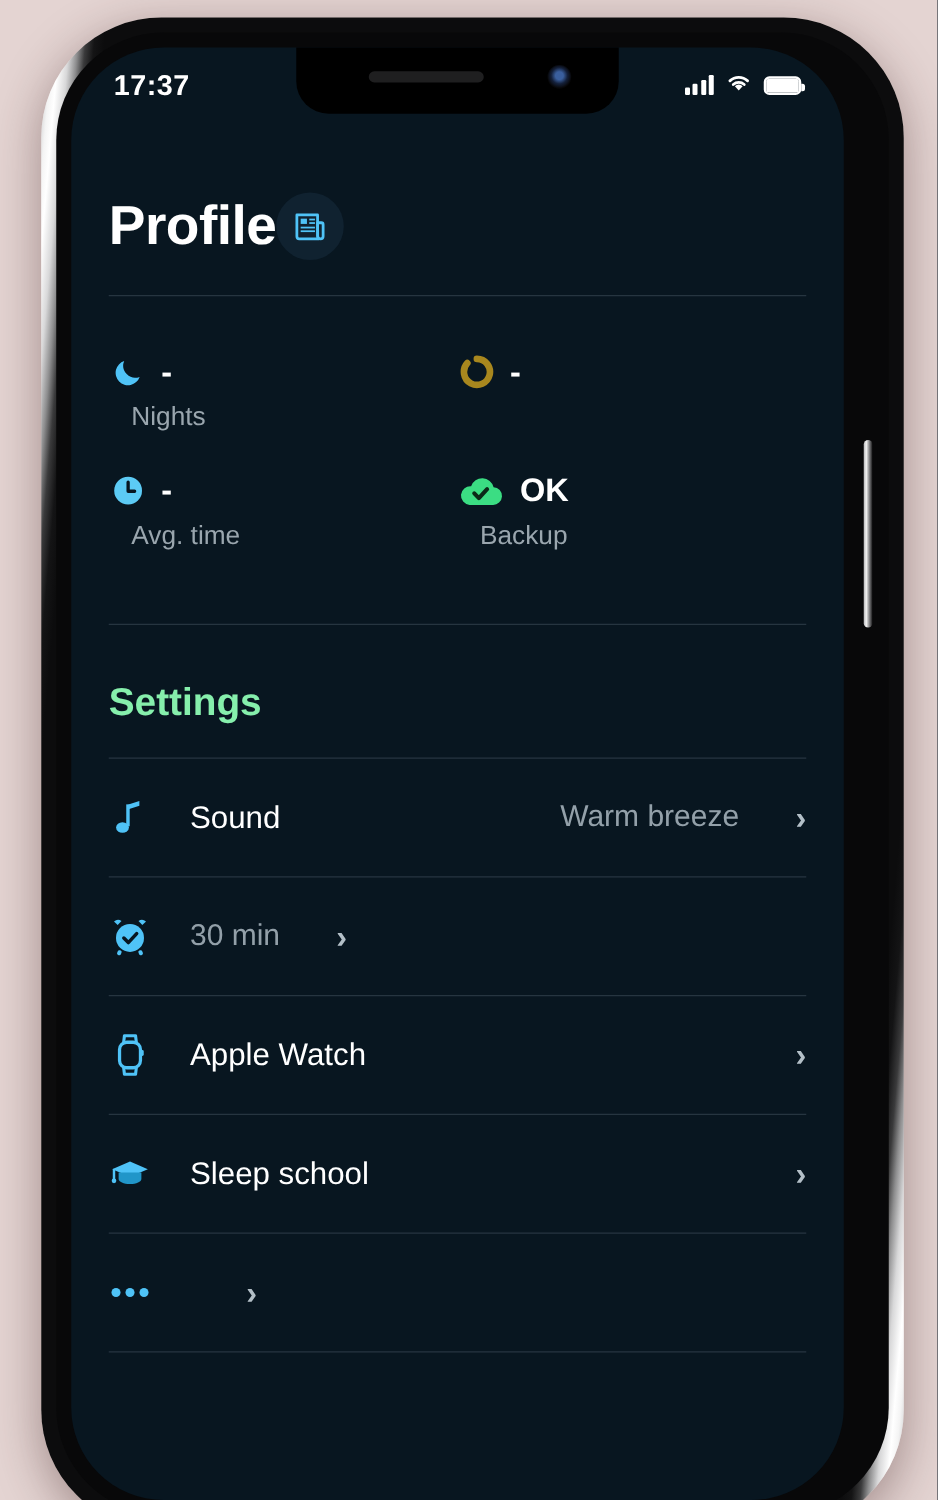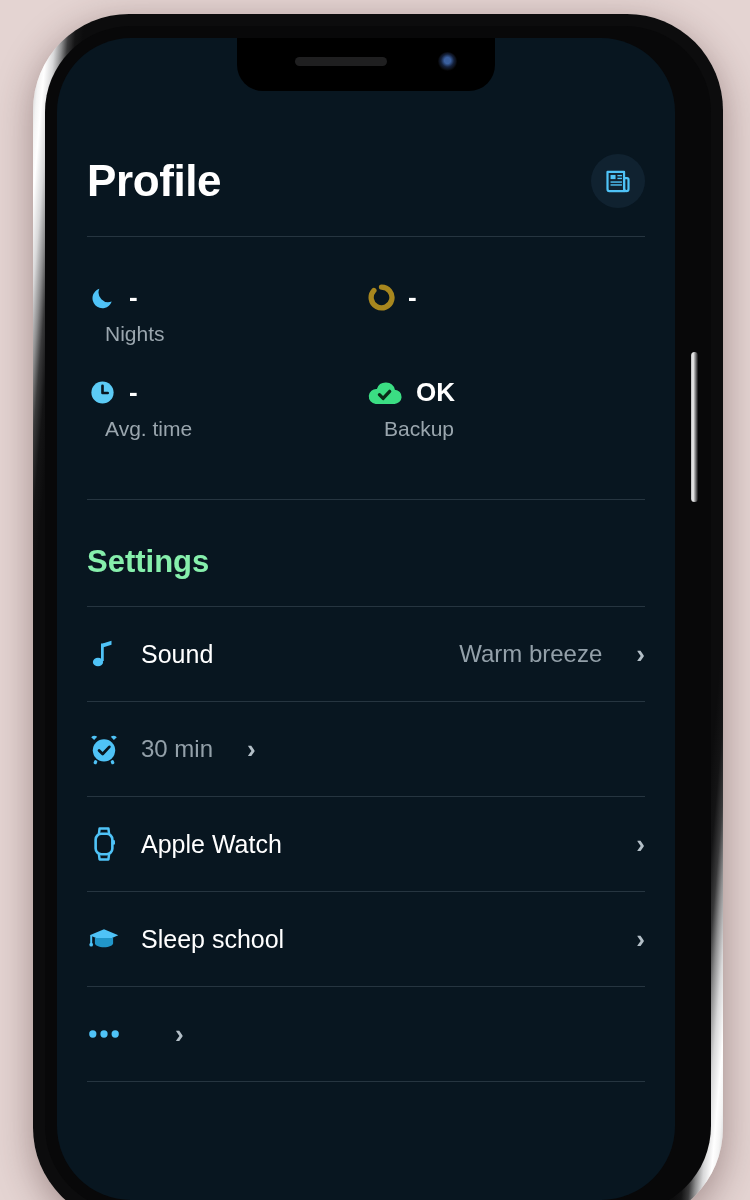--- a/index.html
+++ b/index.html
@@ -105,21 +105,21 @@
   #battery-fill{ width:100%; height:100%; background:#fff; border-radius:2px; }
 
   
   #app-content{
     position:absolute; left:0; top:54px; right:0; bottom:0;
     padding:0 30px;
   }
   .hr{ height:1px; background:#263540; }
 
   #profile-header{
-    display:flex; align-items:center; justify-content:space-between;
+    display:flex; align-items:center; 
     padding:62px 0 28px 0;
   }
   #page-title{
     color:#fff; font-size:44px; font-weight:700; letter-spacing:-.4px;
   }
   #journal-button{
     width:54px; height:54px; border-radius:50%;
     background:#102230;
     display:flex; align-items:center; justify-content:center;
   }
@@ -137,21 +137,21 @@
 
   #stats-divider{ margin-top:58px; }
 
   #settings-title{
     color:#86efac; font-size:31px; font-weight:700; padding:44px 0 26px 0;
   }
 
   .settings-row{
     display:flex; align-items:center;
     height:94px;
-    gap:20px;
+    gap:31px;
   }
   .row-icon{ width:34px; height:34px; display:flex; align-items:center; justify-content:center; flex:none; }
   .row-label{ color:#fff; font-size:25px; flex:1; }
   .row-value{ color:#93a0a9; font-size:24px; }
   .row-chevron{ color:#b3bfc7; font-size:26px; font-weight:700; margin-left:14px; line-height:1; }
 </style>
 </head>
 <body>
 
 <div id="phone-frame">
@@ -162,20 +162,41 @@
   <div class="side-btn" id="volume-down-button"></div>
   <div class="side-btn" id="power-button"></div>
 
   <div id="phone-screen">
 
     <div id="notch">
       <div id="speaker-grille"></div>
       <div id="front-camera"></div>
     </div>
 
+    <div id="status-bar">
+      <div id="status-time">17:37</div>
+      <div id="status-icons">
+        <span class="bars">
+            <i></i>
+            <i></i>
+            <i></i>
+            <i></i>
+          </span>
+        <span>
+          <svg width="22" height="16" viewBox="0 0 22 16">
+            <path d="M11 14.4 7.9 10.9a4.6 4.6 0 0 1 6.2 0Z" fill="#fff"></path>
+            <path d="M3.9 6.7a10.4 10.4 0 0 1 14.2 0" stroke="#fff" stroke-width="2.2" fill="none" stroke-linecap="round"></path>
+            <path d="M6.6 9.6a6.7 6.7 0 0 1 8.8 0" stroke="#fff" stroke-width="2.2" fill="none" stroke-linecap="round"></path>
+          </svg>
+        </span>
+        <span id="battery-icon">
+          <span id="battery-fill"></span>
+        </span>
+      </div>
+    </div>
 
     <div id="app-content">
 
       <div id="profile-header">
         <div id="page-title">Profile</div>
         <div id="journal-button">
           <svg width="28" height="28" viewBox="0 0 24 24">
             <path d="M3 4.2h14.2v14.4c0 .9.3 1.6.9 2.1H4.6c-.9 0-1.6-.8-1.6-1.8Z" fill="none" stroke="#4FC3F7" stroke-width="1.9" stroke-linejoin="round"></path>
             <rect x="5.6" y="6.8" width="4.3" height="3.6" fill="#4FC3F7"></rect>
             <rect x="11.5" y="6.8" width="3.9" height="1.2" fill="#4FC3F7"></rect>

